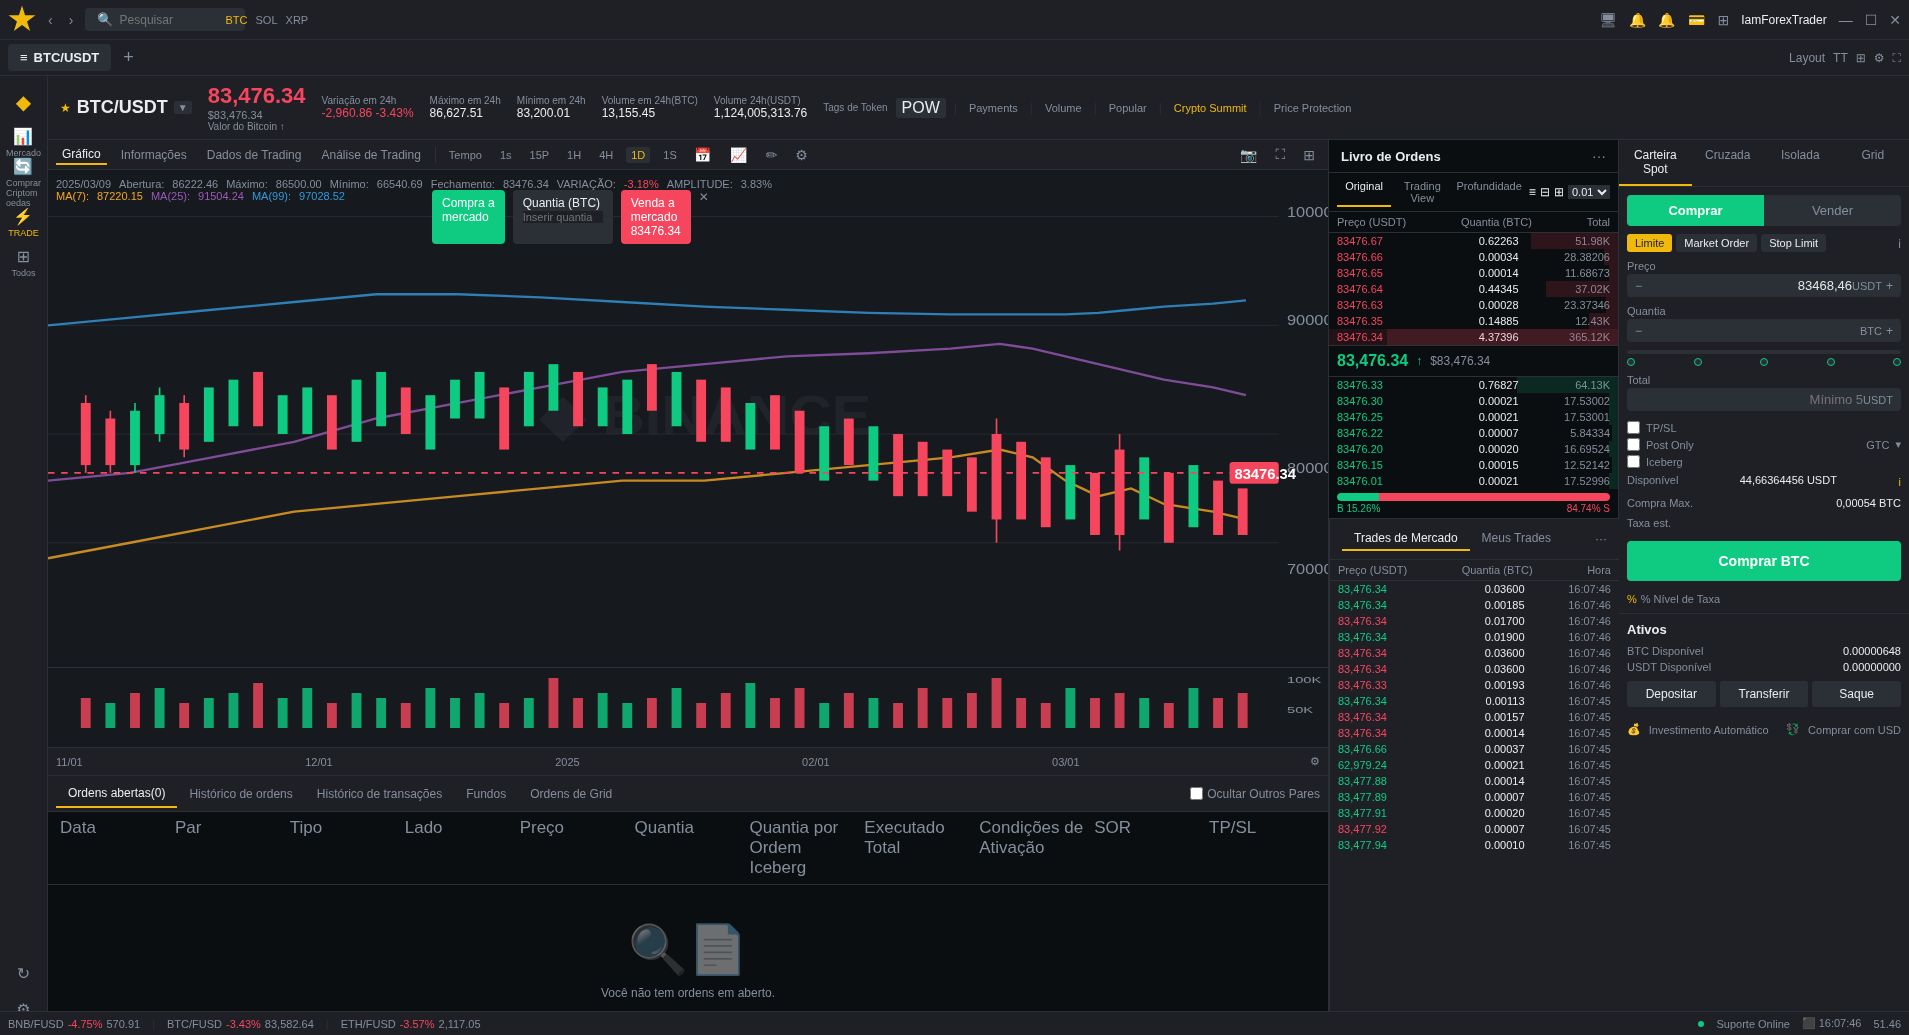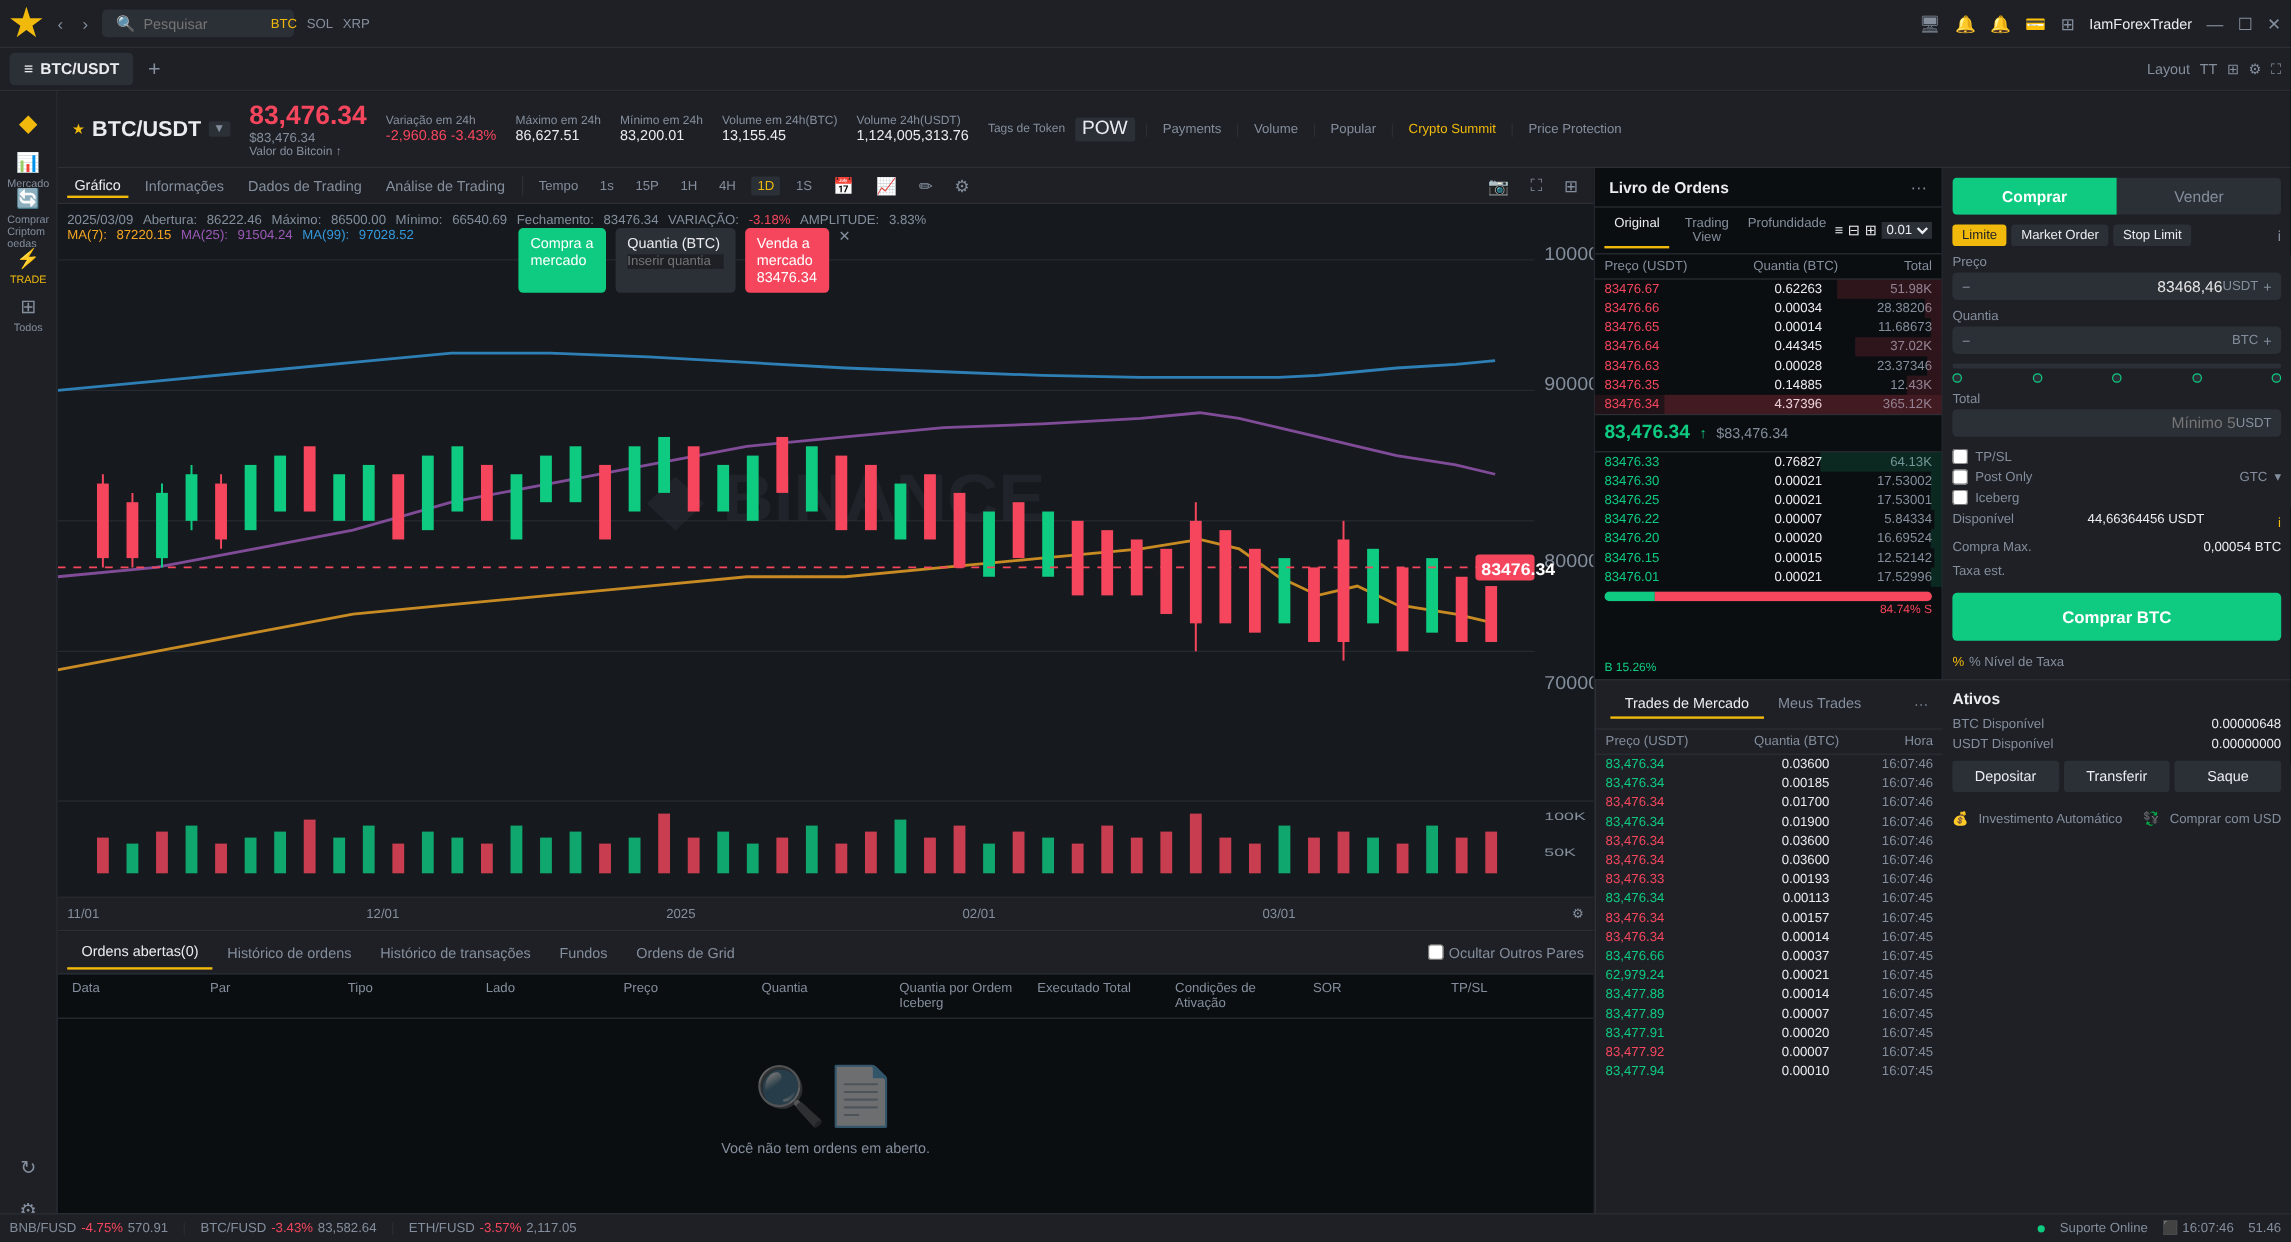--- a/index.html
+++ b/index.html
@@ -93,21 +93,21 @@
     .ob-bar { position: absolute; right: 0; top: 0; bottom: 0; background: rgba(246,70,93,0.15); }
     .ob-bar.green { background: rgba(14,203,129,0.15); }
     .ob-mid-price { padding: 6px 8px; display: flex; align-items: center; gap: 8px; border-top: 1px solid #2b2f36; border-bottom: 1px solid #2b2f36; }
     .mid-price-val { font-size: 16px; font-weight: 700; color: #0ecb81; }
     .mid-price-usd { color: #848e9c; font-size: 12px; }
     .ob-percent-bar { padding: 4px 8px; }
     .percent-bar-track { height: 8px; background: #2b2f36; border-radius: 4px; display: flex; overflow: hidden; }
     .percent-bar-buy { background: #0ecb81; border-radius: 4px 0 0 4px; }
     .percent-bar-sell { background: #f6465d; border-radius: 0 4px 4px 0; }
     .percent-labels { display: flex; justify-content: space-between; font-size: 10px; margin-top: 2px; }
-    .percent-buy { color: #0ecb81; margin-top: 48px; }
+    .percent-buy { color: #0ecb81; }
     .percent-sell { color: #f6465d; }
     
     
     .trading-panel { width: 290px; display: flex; flex-direction: column; background: #1e2026; }
     .wallet-tabs { display: flex; gap: 0; border-bottom: 1px solid #2b2f36; }
     .wallet-tab { flex: 1; text-align: center; padding: 8px 4px; cursor: pointer; font-size: 12px; color: #848e9c; }
     .wallet-tab.active { color: #eaecef; border-bottom: 2px solid #f0b90b; }
     .buy-sell-tabs { display: flex; margin: 8px; border-radius: 4px; overflow: hidden; }
     .buy-tab { flex: 1; padding: 8px; text-align: center; background: #0ecb81; color: #fff; font-weight: 700; cursor: pointer; font-size: 13px; }
     .sell-tab { flex: 1; padding: 8px; text-align: center; background: #2b2f36; color: #848e9c; cursor: pointer; font-size: 13px; }
@@ -137,21 +137,21 @@
     .asset-btn { flex: 1; padding: 6px; background: #2b2f36; border: none; border-radius: 3px; color: #eaecef; cursor: pointer; font-size: 12px; text-align: center; }
     .invest-row { display: flex; align-items: center; gap: 8px; padding: 4px 8px; color: #848e9c; font-size: 11px; margin-top: 4px; }
     
     
     .bottom-panel { height: 260px; border-top: 1px solid #2b2f36; display: flex; flex-direction: column; }
     .bottom-tabs { display: flex; align-items: center; gap: 0; padding: 0 8px; border-bottom: 1px solid #2b2f36; background: #1e2026; height: 36px; }
     .bottom-tab { padding: 6px 12px; color: #848e9c; cursor: pointer; font-size: 12px; white-space: nowrap; }
     .bottom-tab.active { color: #eaecef; border-bottom: 2px solid #f0b90b; }
     .bottom-right { margin-left: auto; display: flex; align-items: center; gap: 8px; color: #848e9c; font-size: 12px; }
     .bottom-table { flex: 1; overflow: auto; }
-    .bt-header { display: flex; padding: 4px 8px; color: #848e9c; font-size: 11px; border-bottom: 1px solid #2b2f36; }
+    .bt-header { display: flex; padding: 4px 8px; color: #848e9c; font-size: 17px; border-bottom: 1px solid #2b2f36; }
     .bt-col { flex: 1; padding: 2px 4px; }
     .bt-empty { display: flex; flex-direction: column; align-items: center; justify-content: center; height: 150px; color: #848e9c; }
     .bt-empty-icon { font-size: 48px; margin-bottom: 8px; opacity: 0.4; }
     
     
     .trades-panel { width: 290px; display: flex; flex-direction: column; background: #1e2026; border-left: 1px solid #2b2f36; }
     .trades-header { padding: 8px 12px; display: flex; align-items: center; justify-content: space-between; border-bottom: 1px solid #2b2f36; }
     .trades-tabs { display: flex; gap: 0; }
     .trades-tab { padding: 4px 12px; color: #848e9c; cursor: pointer; font-size: 12px; }
     .trades-tab.active { color: #eaecef; border-bottom: 2px solid #f0b90b; }
@@ -797,20 +797,26 @@
             <div class="trade-row">
               <span class="trade-price green">83,477.94</span>
               <span class="trade-qty">0.00010</span>
               <span class="trade-time">16:07:45</span>
             </div>
           </div>
         </div>
       </div>
 
       <div class="trading-panel">
+        <div class="wallet-tabs">
+          <span class="wallet-tab active">Carteira Spot</span>
+          <span class="wallet-tab">Cruzada</span>
+          <span class="wallet-tab">Isolada</span>
+          <span class="wallet-tab">Grid</span>
+        </div>
         <div class="buy-sell-tabs">
           <div class="buy-tab">Comprar</div>
           <div class="sell-tab">Vender</div>
         </div>
         <div class="order-type-row">
           <span class="order-type-btn active">Limite</span>
           <span class="order-type-btn">Market Order</span>
           <span class="order-type-btn">Stop Limit</span>
           <span style="color:#848e9c;margin-left:auto;cursor:pointer;">ℹ</span>
         </div>

